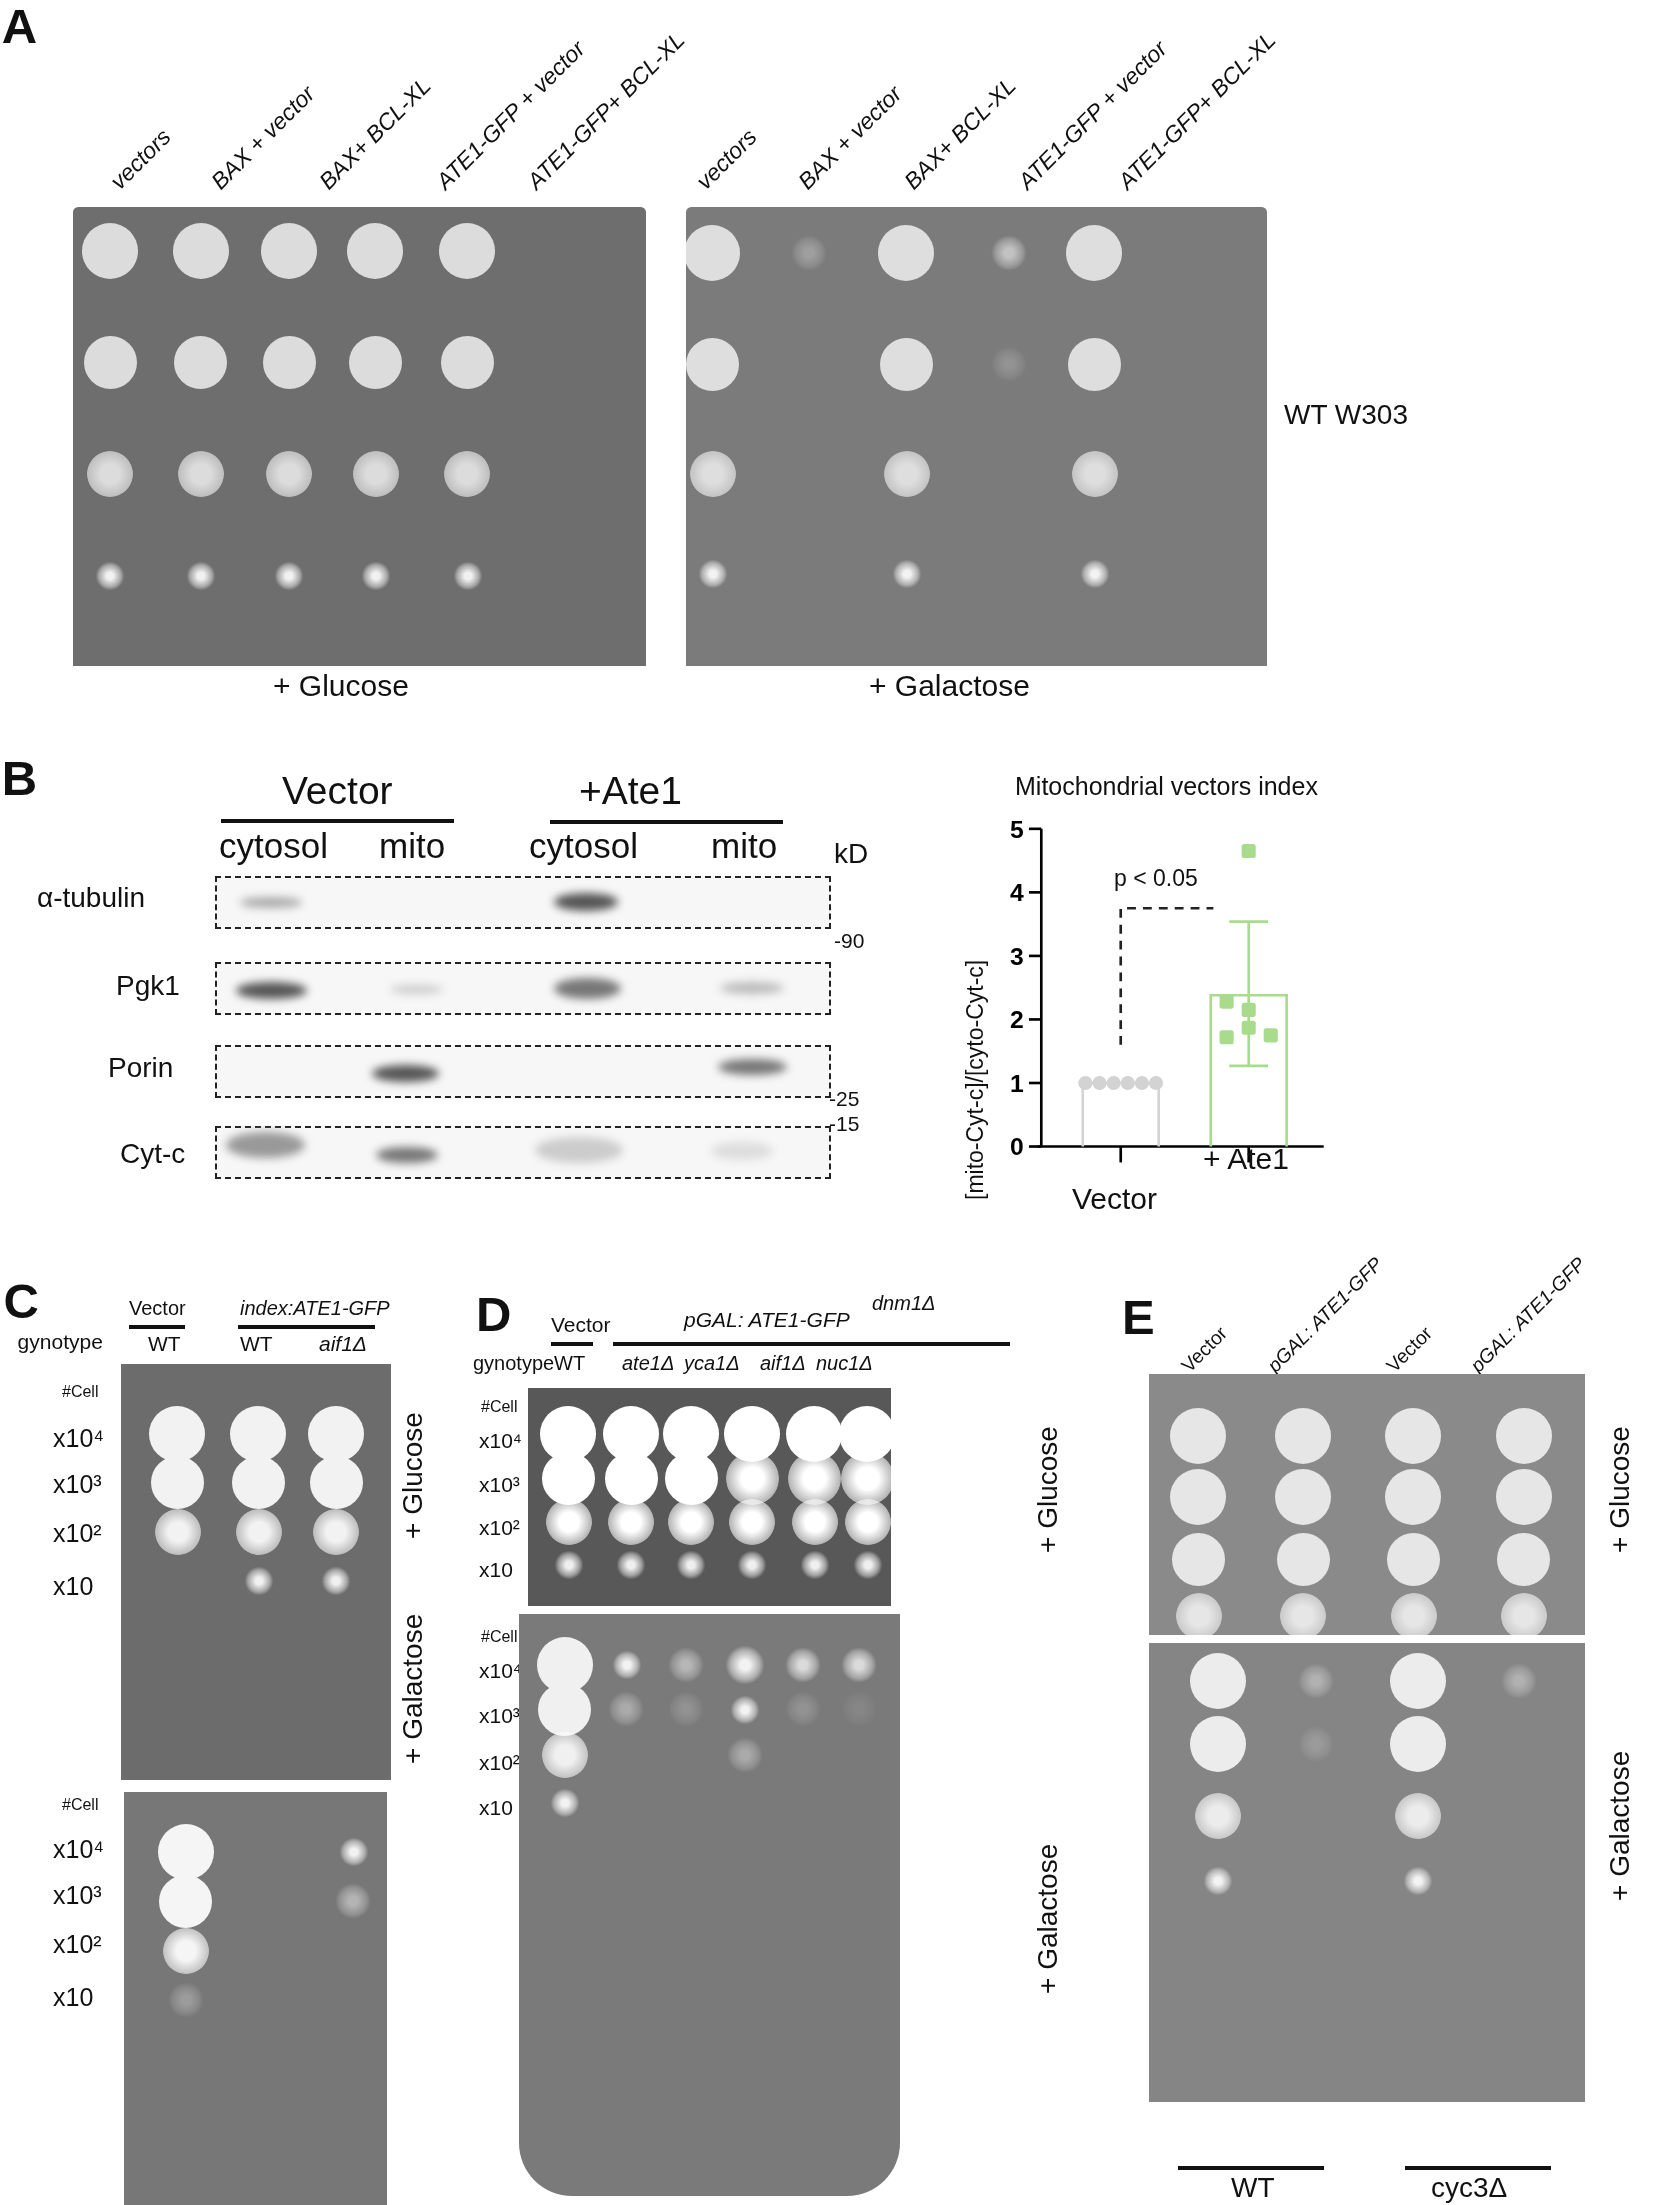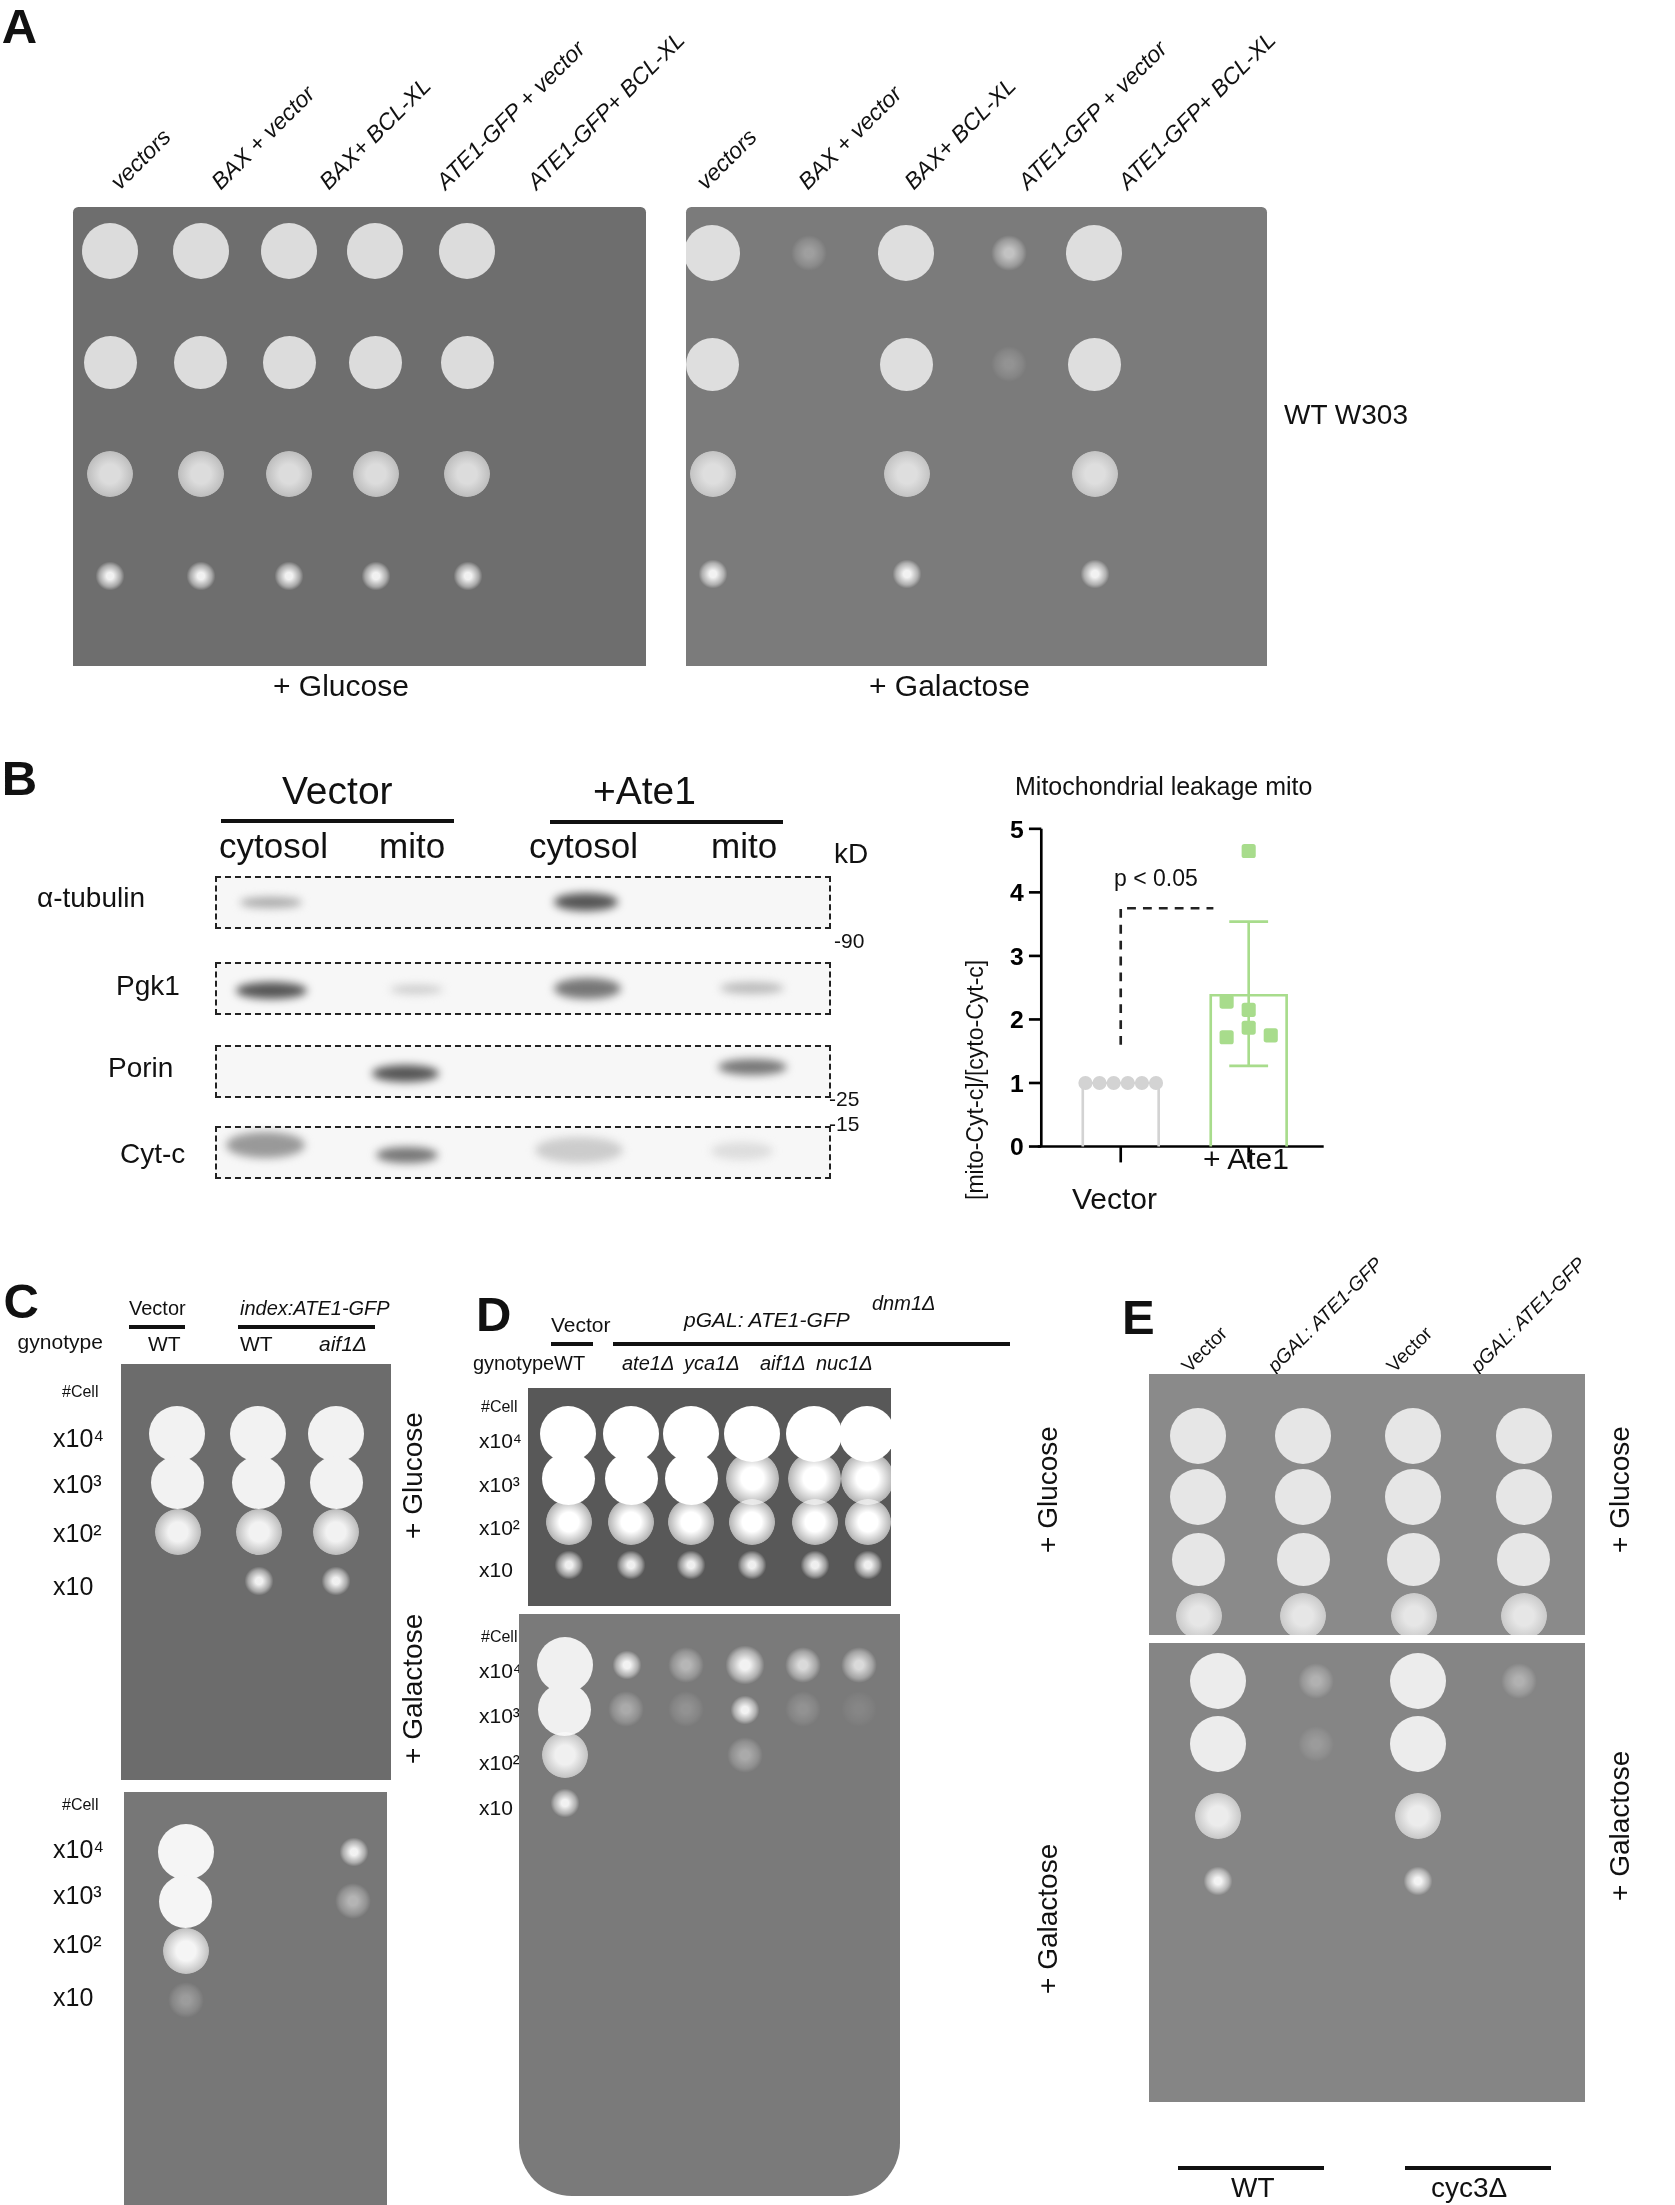--- a/index.html
+++ b/index.html
@@ -76,21 +76,21 @@
   </div>
 
 <div class="cap" style="left:273px;top:669px;">+ Glucose</div>
 <div class="cap" style="left:869px;top:669px;">+ Galactose</div>
 <div class="cap" style="left:1284px;top:399px;font-size:28px;">WT W303</div>
 
 <div class="panel-letter" style="left:1.8px;top:754px;">B</div>
 
 <div class="lbl" style="left:282px;top:769px;font-size:39px;">Vector</div>
 <div class="hbar" style="left:221px;top:819px;width:233px;"></div>
-<div class="lbl" style="left:593px;top:769px;font-size:39px;">+Ate1</div>
+<div class="lbl" style="left:579px;top:769px;font-size:39px;">+Ate1</div>
 <div class="hbar" style="left:550px;top:820px;width:233px;"></div>
 
 <div class="lbl" style="left:219px;top:826px;font-size:35px;">cytosol</div>
 <div class="lbl" style="left:379px;top:826px;font-size:35px;">mito</div>
 <div class="lbl" style="left:529px;top:826px;font-size:35px;">cytosol</div>
 <div class="lbl" style="left:711px;top:826px;font-size:35px;">mito</div>
 <div class="lbl" style="left:834px;top:838px;font-size:28px;">kD</div>
 
 <div class="rowlbl" style="left:37px;top:882px;font-size:28px;">α-tubulin</div>
 <div class="blot" style="left:215px;top:876px;width:616px;height:53px;">
@@ -116,21 +116,21 @@
 <div class="lbl" style="left:829px;top:1112px;font-size:21px;">-15</div>
 
 <div class="rowlbl" style="left:120px;top:1138px;font-size:28px;">Cyt-c</div>
 <div class="blot" style="left:215px;top:1126px;width:616px;height:53px;">
   <div class="band" style="left:8.8px;top:3.5px;width:79px;height:26.5px;background:#999;"></div>
   <div class="band" style="left:159px;top:19.4px;width:62px;height:16px;background:#777;"></div>
   <div class="band" style="left:318px;top:8.8px;width:88px;height:26.5px;background:#ccc;"></div>
   <div class="band" style="left:494px;top:14px;width:62px;height:17.6px;background:#ddd;"></div>
 </div>
 
-<div class="lbl" style="left:1015px;top:772px;font-size:25px;">Mitochondrial leakage mito</div>
+<div class="lbl" style="left:1015px;top:772px;font-size:25px;">Mitochondrial vectors index</div>
 <div class="lbl" style="left:962px;top:1200px;font-size:23px;transform-origin:left top;transform:rotate(-90deg);">[mito-Cyt-c]/[cyto-Cyt-c]</div>
 <svg class="abs" style="left:1006px;top:820px;" width="353" height="353" id="chart" viewBox="0 0 400 400">
     <line x1="40" y1="10" x2="40" y2="370" stroke="#000" stroke-width="3"></line>
     <line x1="36" y1="370" x2="360" y2="370" stroke="#000" stroke-width="3"></line>
     <line x1="26" y1="370" x2="40" y2="370" stroke="#000" stroke-width="3"></line>
     <text x="20" y="380" text-anchor="end" font-size="28" font-weight="bold" font-family="Liberation Sans, sans-serif">0</text>
     <line x1="26" y1="298" x2="40" y2="298" stroke="#000" stroke-width="3"></line>
     <text x="20" y="308" text-anchor="end" font-size="28" font-weight="bold" font-family="Liberation Sans, sans-serif">1</text>
     <line x1="26" y1="226" x2="40" y2="226" stroke="#000" stroke-width="3"></line>
     <text x="20" y="236" text-anchor="end" font-size="28" font-weight="bold" font-family="Liberation Sans, sans-serif">2</text>

